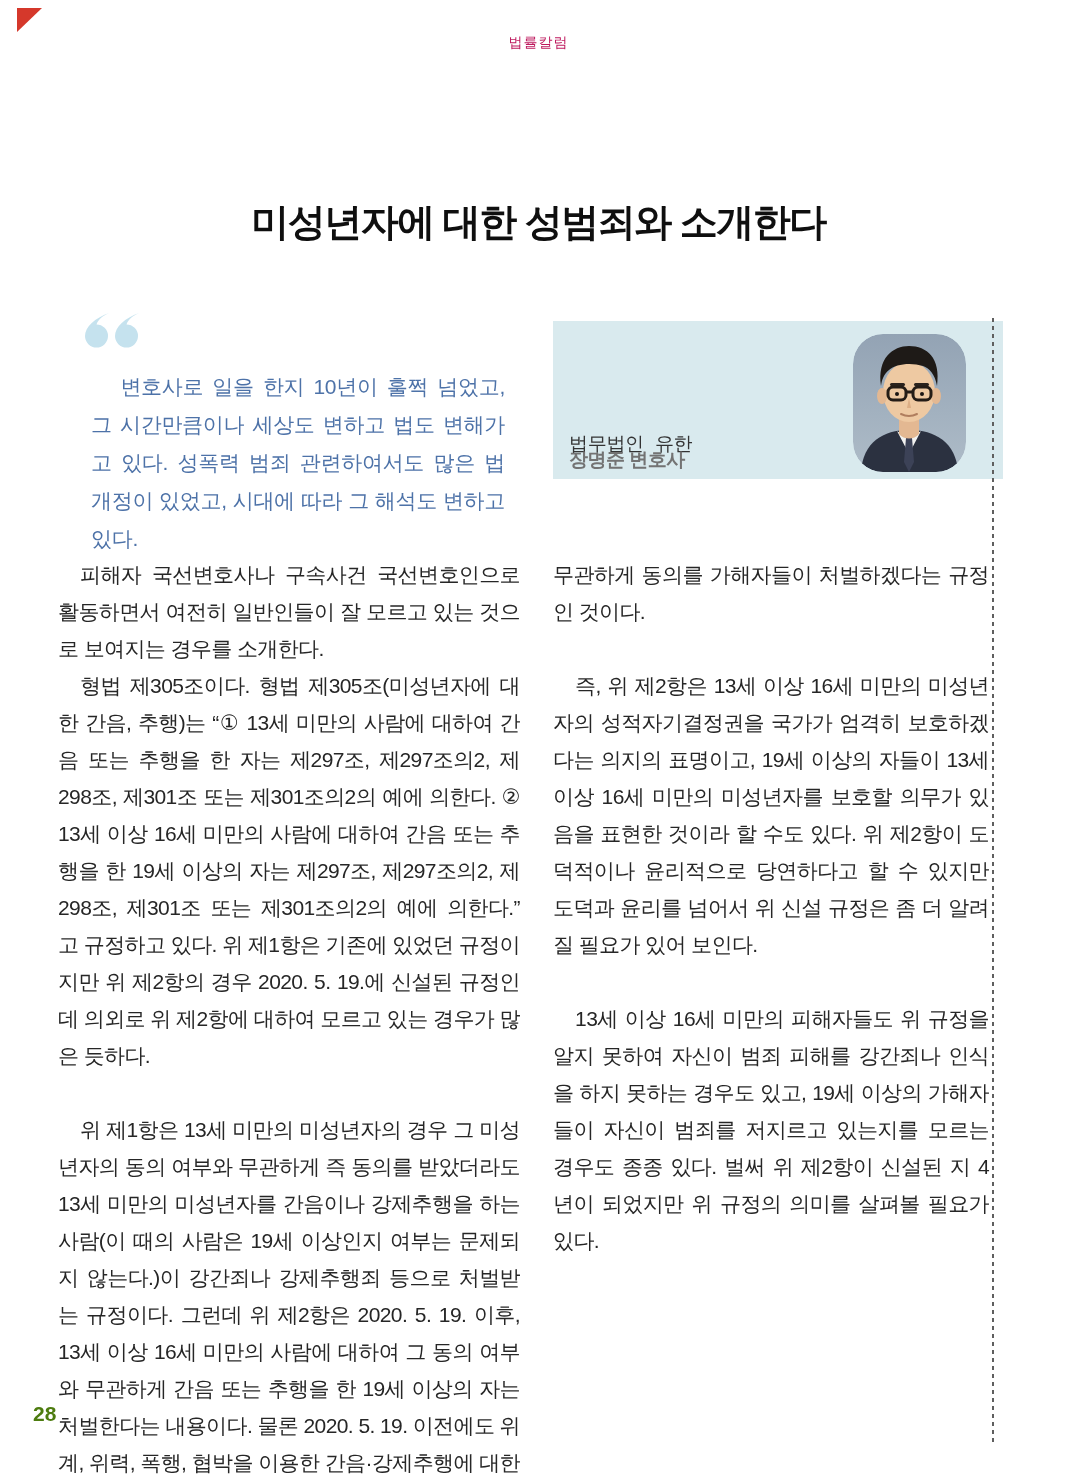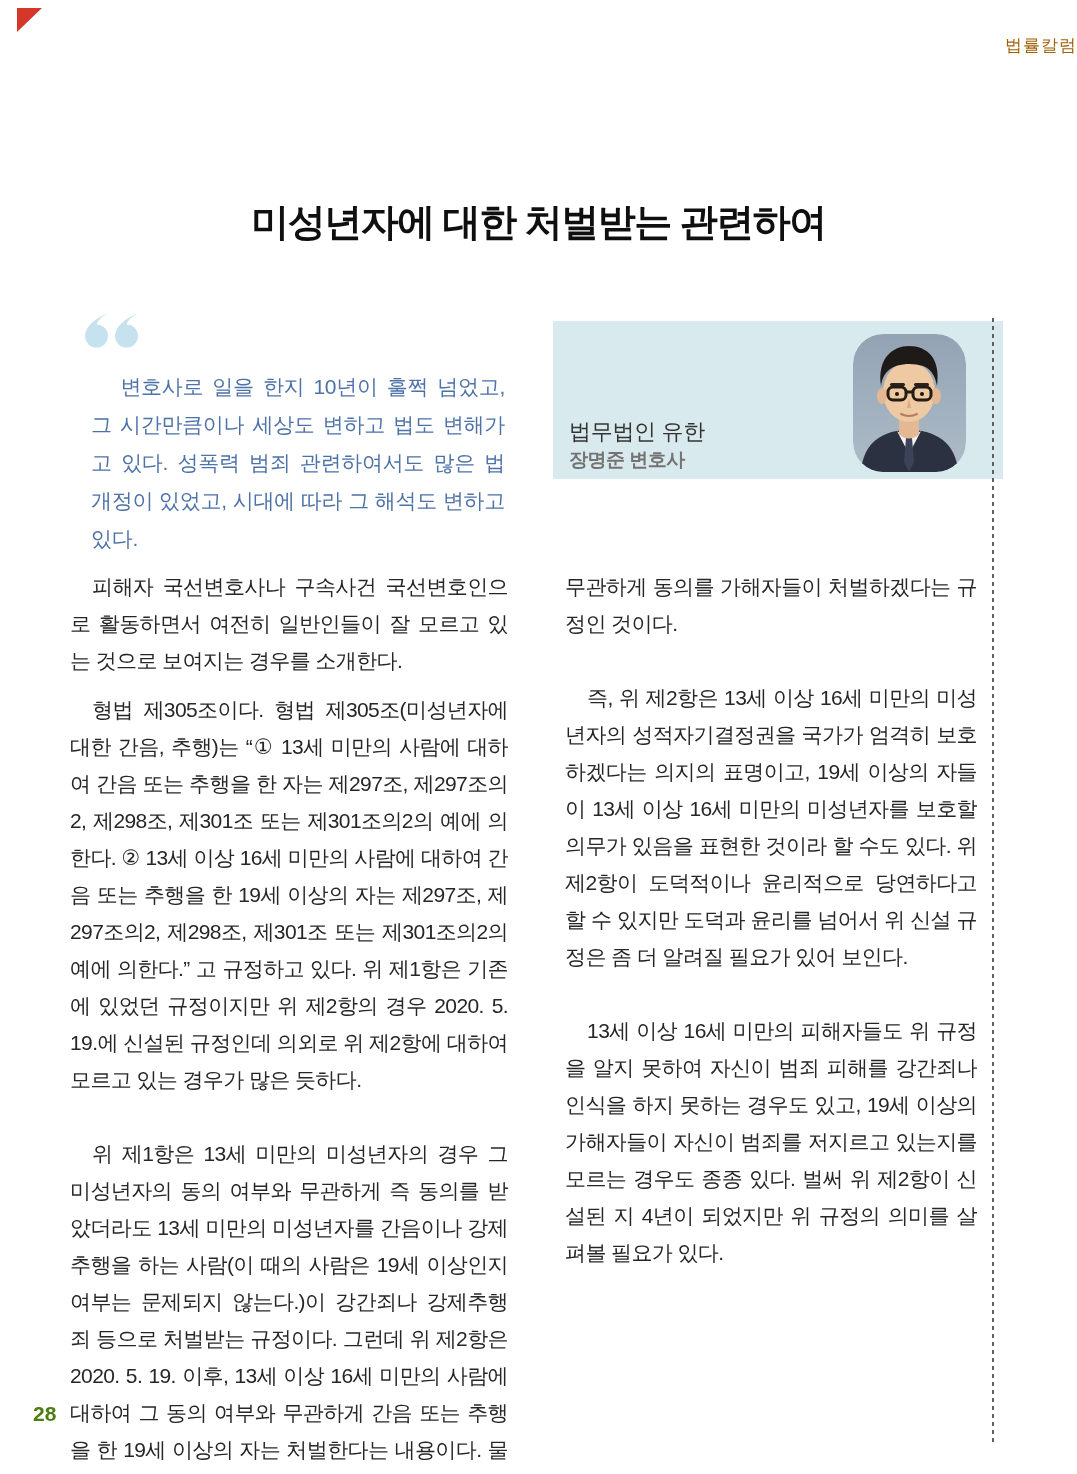--- a/index.html
+++ b/index.html
@@ -16,23 +16,23 @@
   .corner-mark{
     position:absolute;left:17px;top:8px;
     width:0;height:0;
     border-top:24px solid #d5382b;
     border-right:25px solid transparent;
   }
 
   
   .kicker{
     position:absolute;left:0;right:0;top:34px;
-    text-align:right;
-    font-size:17px;letter-spacing:1px;
-    color:#a16207;
+    text-align:center;
+    font-size:14px;letter-spacing:1px;
+    color:#be185d;
   }
 
   
   .title{
     position:absolute;left:0;right:0;top:172px;
     text-align:center;
     font-size:38px;font-weight:900;letter-spacing:-1.5px;
     color:#0f0f0f;
   }
 
@@ -49,22 +49,22 @@
     text-indent:1.4em;
     letter-spacing:-0.3px;
   }
 
   
   .author-panel{
     position:absolute;left:553px;top:321px;width:450px;height:158px;
     background:#d9eaee;
   }
   .author-firm{
-    position:absolute;left:16px;top:96px;
-    font-size:22px;color:#333333;letter-spacing:-0.3px;
+    position:absolute;left:16px;top:110px;
+    font-size:19px;color:#333333;letter-spacing:-0.3px;font-family:Liberation Mono, monospace;
   }
   .author-name{
     position:absolute;left:16px;top:126px;
     font-size:19px;font-weight:bold;color:#737373;letter-spacing:-0.5px;
   }
   .author-photo{
     position:absolute;left:300px;top:13px;
     width:113px;height:138px;border-radius:30px;overflow:hidden;
     display:block;
   }
@@ -78,40 +78,40 @@
   
   .col{
     position:absolute;top:556px;
     font-size:21px;line-height:37px;
     color:#262626;
     text-align:justify;
     letter-spacing:-0.6px;
   }
   .col-left{left:58px;width:462px;}
   .col-right{left:553px;width:436px;}
-  .col p{margin:12px;text-indent:1.05em;}
+  .col p{margin:0;text-indent:1.05em;}
   .col p.cont{text-indent:0;}
   .col p.gap-before{margin-top:37px;}
 
   
   .page-number{
     position:absolute;left:33px;top:1402px;
     font-size:21px;font-weight:900;color:#4d7c0f;
   }
 </style>
 </head>
 <body>
 
 <div class="page">
 
   <div class="corner-mark"></div>
 
   <div class="kicker">법률칼럼</div>
 
-  <h1 class="title">미성년자에 대한 처벌받는 관련하여</h1>
+  <h1 class="title">미성년자에 대한 성범죄와 소개한다</h1>
 
   <div class="quote">
     <span class="quote-mark">
       <svg width="62" height="36" viewBox="0 0 62 36" aria-hidden="true">
         <g fill="#c5e2ee">
           <path d="M26 1 C 12 6, 2 15, 2 24 A 11.5 11.5 0 1 0 13.5 12.5 C 15 8, 19 4, 26 1 Z"></path>
           <path d="M56 1 C 42 6, 32 15, 32 24 A 11.5 11.5 0 1 0 43.5 12.5 C 45 8, 49 4, 56 1 Z"></path>
         </g>
       </svg>
     </span>

